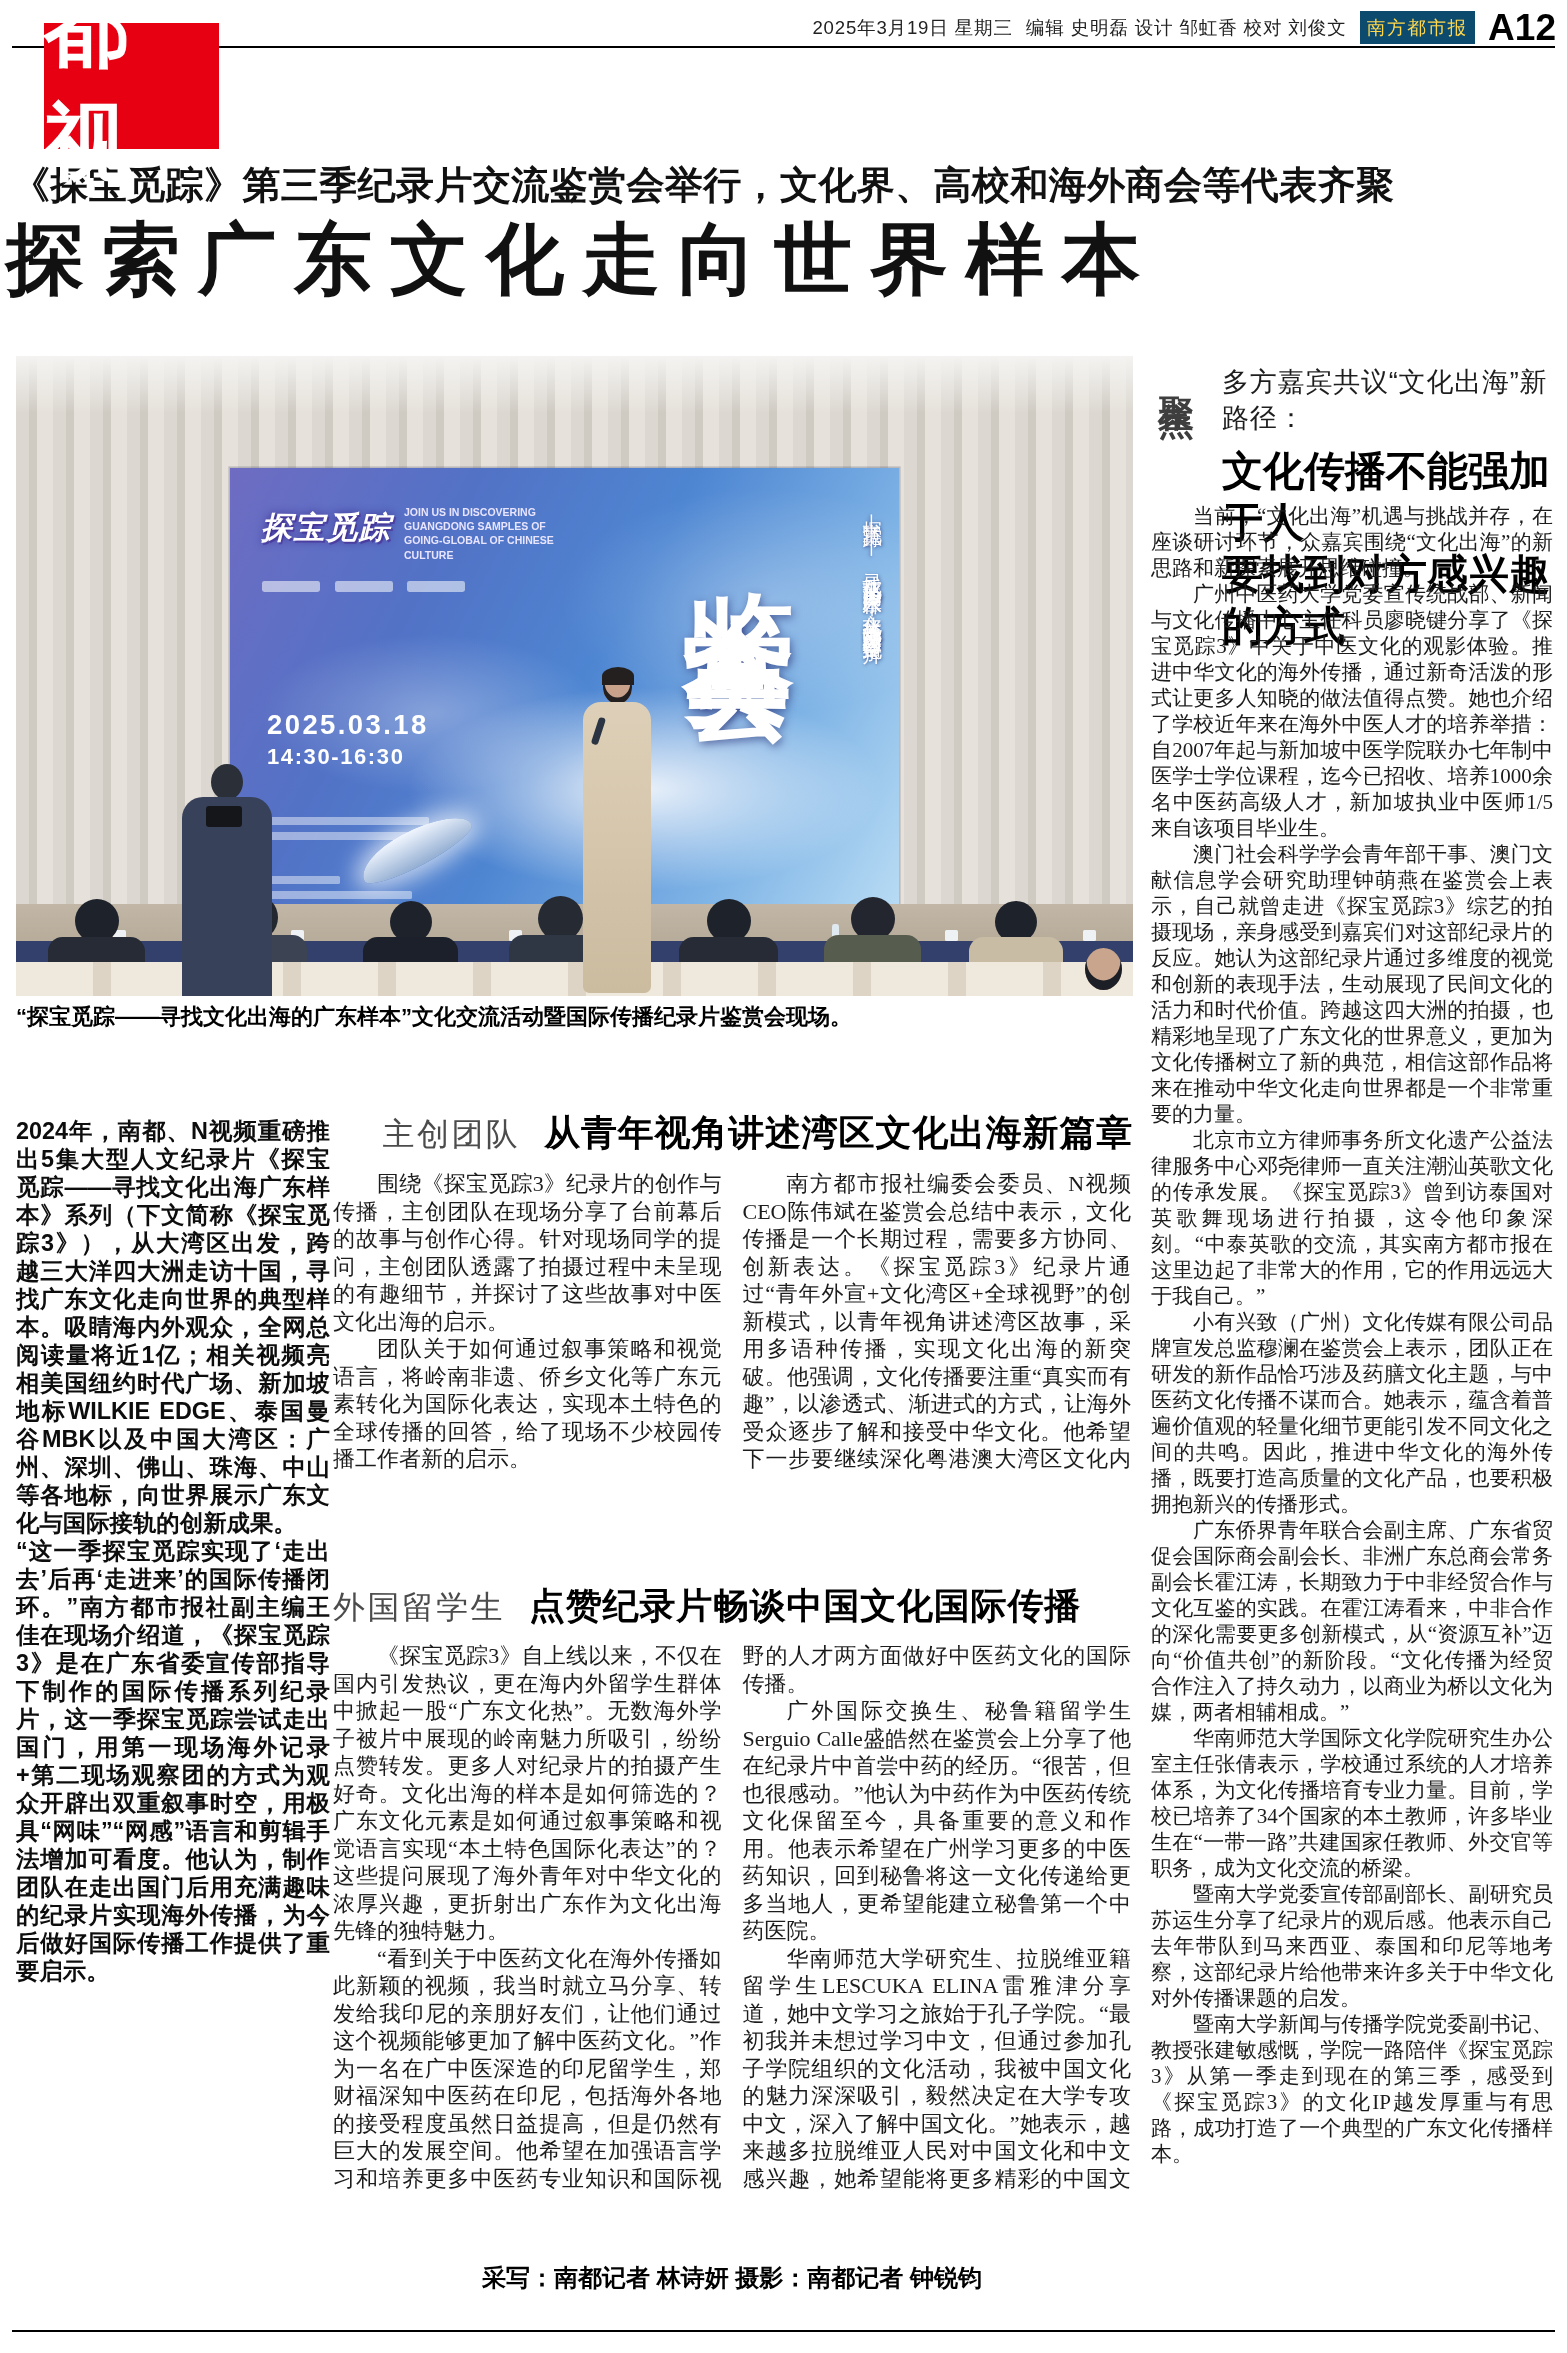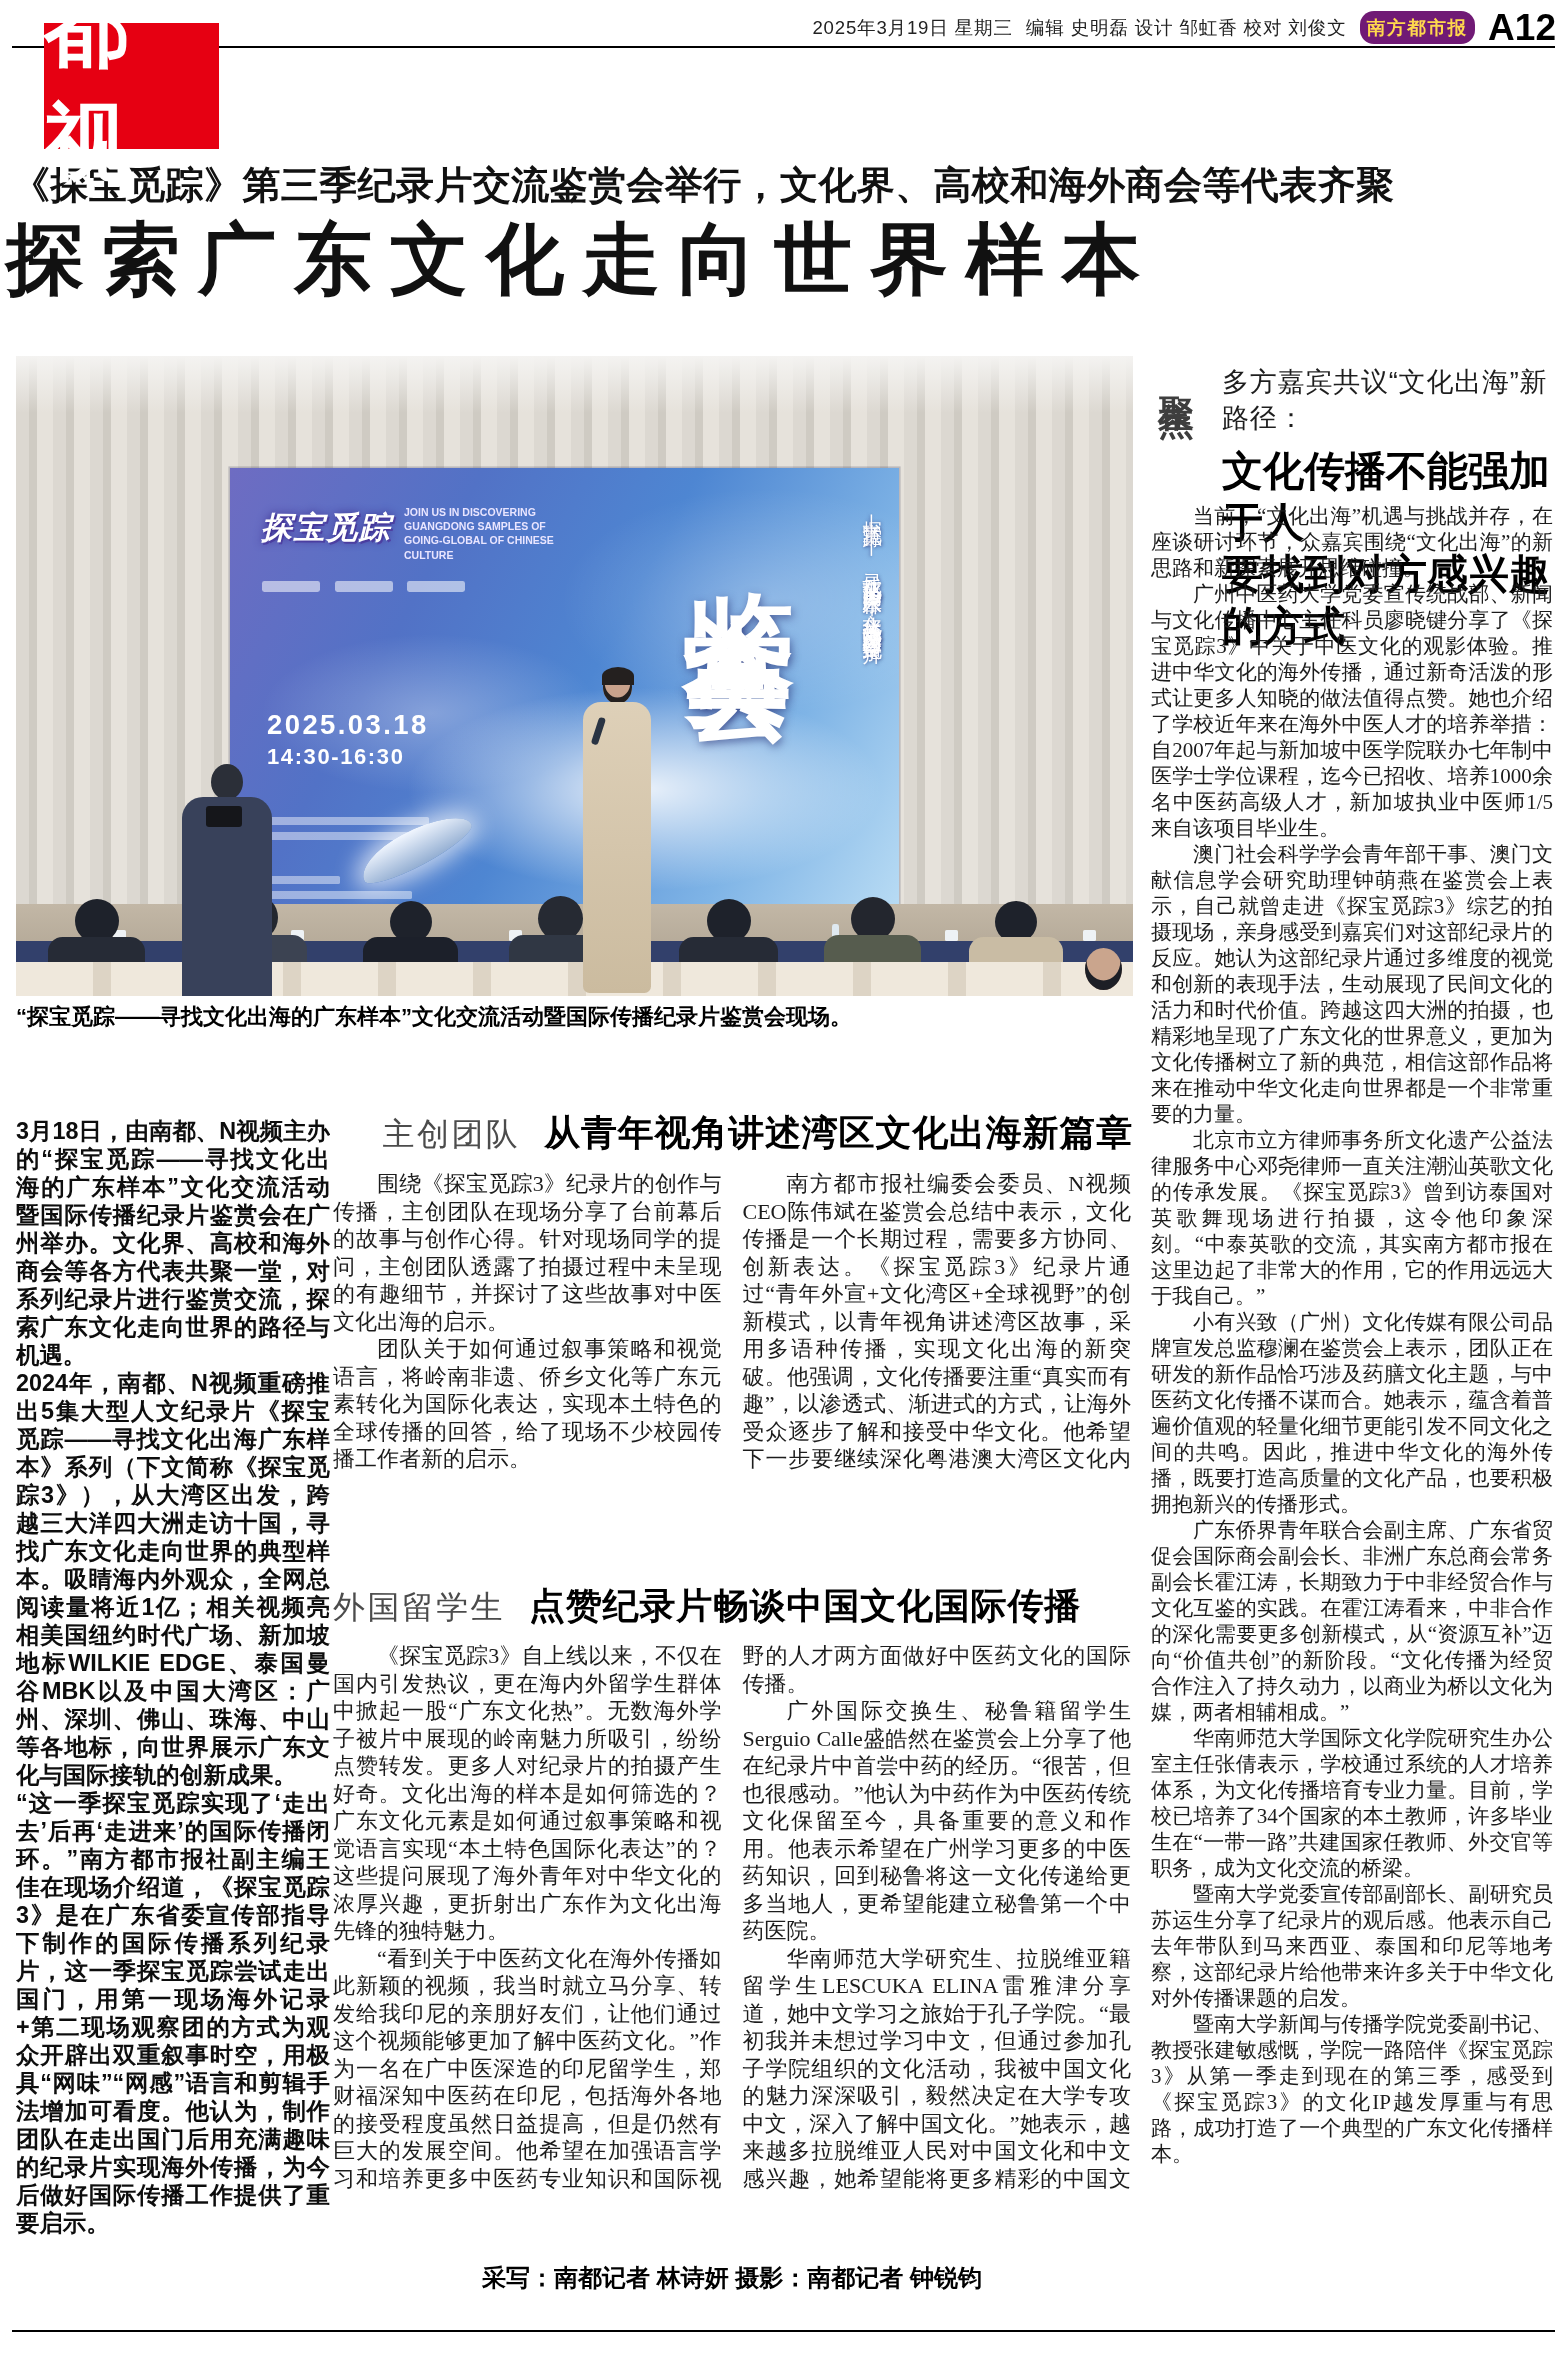--- a/index.html
+++ b/index.html
@@ -4,21 +4,21 @@
 <style>
   html,body{margin:0;padding:0;background:#e9e9e9;}
   .page{position:relative;width:1568px;height:2354px;background:#ffffff;overflow:hidden;
         font-family:"Liberation Sans",sans-serif;color:#111;}
   
   .top-rule{position:absolute;left:12px;top:46px;width:1543px;border-top:2.4px solid #000;}
   .badge{position:absolute;left:44px;top:22.6px;width:175px;height:126px;background:#e60012;color:#fff;
          display:flex;align-items:center;justify-content:center;font-size:84px;font-weight:900;letter-spacing:4.8px;z-index:2;}
   .header-right{position:absolute;right:12px;top:8px;display:flex;align-items:center;gap:13px;height:39px;}
   .dateline,.staffline{font-size:18.6px;color:#222;letter-spacing:0.8px;}
-  .masthead{background:#701a75;color:#ffd84d;font-weight:bold;font-size:18.6px;padding:3.2px 7.3px;letter-spacing:1.6px;border-radius:14px;}
+  .masthead{background:#0c4a6e;color:#ffd84d;font-weight:normal;font-size:18.6px;padding:3.2px 7.3px;letter-spacing:1.6px;}
   .pageno{font-size:37px;font-weight:900;color:#000;}
   
   .kicker{position:absolute;left:12px;top:160px;font-size:38px;font-weight:bold;white-space:nowrap;letter-spacing:0.4px;}
   .main-title{position:absolute;left:6px;top:208px;font-size:78px;font-weight:900;letter-spacing:18px;white-space:nowrap;}
   
   .photo{position:absolute;left:16px;top:356px;width:1117px;height:640px;overflow:hidden;
          background:repeating-linear-gradient(90deg,#dcd8d1 0 13px,#cfcbc3 13px 21px,#e6e2db 21px 37px);}
   .photo .ceiling{position:absolute;left:0;top:0;width:100%;height:57px;background:linear-gradient(#f4f3f1,rgba(244,243,241,0));}
   .screen{position:absolute;left:214px;top:112px;width:669px;height:446px;
           background:
@@ -193,21 +193,20 @@
     <div class="sash" style="left:267px;"></div>
     <div class="sash" style="left:452px;"></div>
     <div class="sash" style="left:646px;"></div>
     <div class="sash" style="left:856px;"></div>
     <div class="sash" style="left:1042px;"></div>
     <div class="face-right"></div>
   </div>
   <div class="caption">“探宝觅踪——寻找文化出海的广东样本”文化交流活动暨国际传播纪录片鉴赏会现场。</div>
 
   <div class="lede">
-    <p>3月18日，由南都、N视频主办的“探宝觅踪——寻找文化出海的广东样本”文化交流活动暨国际传播纪录片鉴赏会在广州举办。文化界、高校和海外商会等各方代表共聚一堂，对系列纪录片进行鉴赏交流，探索广东文化走向世界的路径与机遇。</p>
     <p>2024年，南都、N视频重磅推出5集大型人文纪录片《探宝觅踪——寻找文化出海广东样本》系列（下文简称《探宝觅踪3》），从大湾区出发，跨越三大洋四大洲走访十国，寻找广东文化走向世界的典型样本。吸睛海内外观众，全网总阅读量将近1亿；相关视频亮相美国纽约时代广场、新加坡地标WILKIE EDGE、泰国曼谷MBK以及中国大湾区：广州、深圳、佛山、珠海、中山等各地标，向世界展示广东文化与国际接轨的创新成果。</p>
     <p>“这一季探宝觅踪实现了‘走出去’后再‘走进来’的国际传播闭环。”南方都市报社副主编王佳在现场介绍道，《探宝觅踪3》是在广东省委宣传部指导下制作的国际传播系列纪录片，这一季探宝觅踪尝试走出国门，用第一现场海外记录+第二现场观察团的方式为观众开辟出双重叙事时空，用极具“网味”“网感”语言和剪辑手法增加可看度。他认为，制作团队在走出国门后用充满趣味的纪录片实现海外传播，为今后做好国际传播工作提供了重要启示。</p>
   </div>
 
   <div class="sec-head sec1-head">
     <span class="sec-label">主创团队</span>
     <span class="sec-title">从青年视角讲述湾区文化出海新篇章</span>
   </div>
   <div class="sec-body sec1-body">
     <p>围绕《探宝觅踪3》纪录片的创作与传播，主创团队在现场分享了台前幕后的故事与创作心得。针对现场同学的提问，主创团队透露了拍摄过程中未呈现的有趣细节，并探讨了这些故事对中医文化出海的启示。</p>

